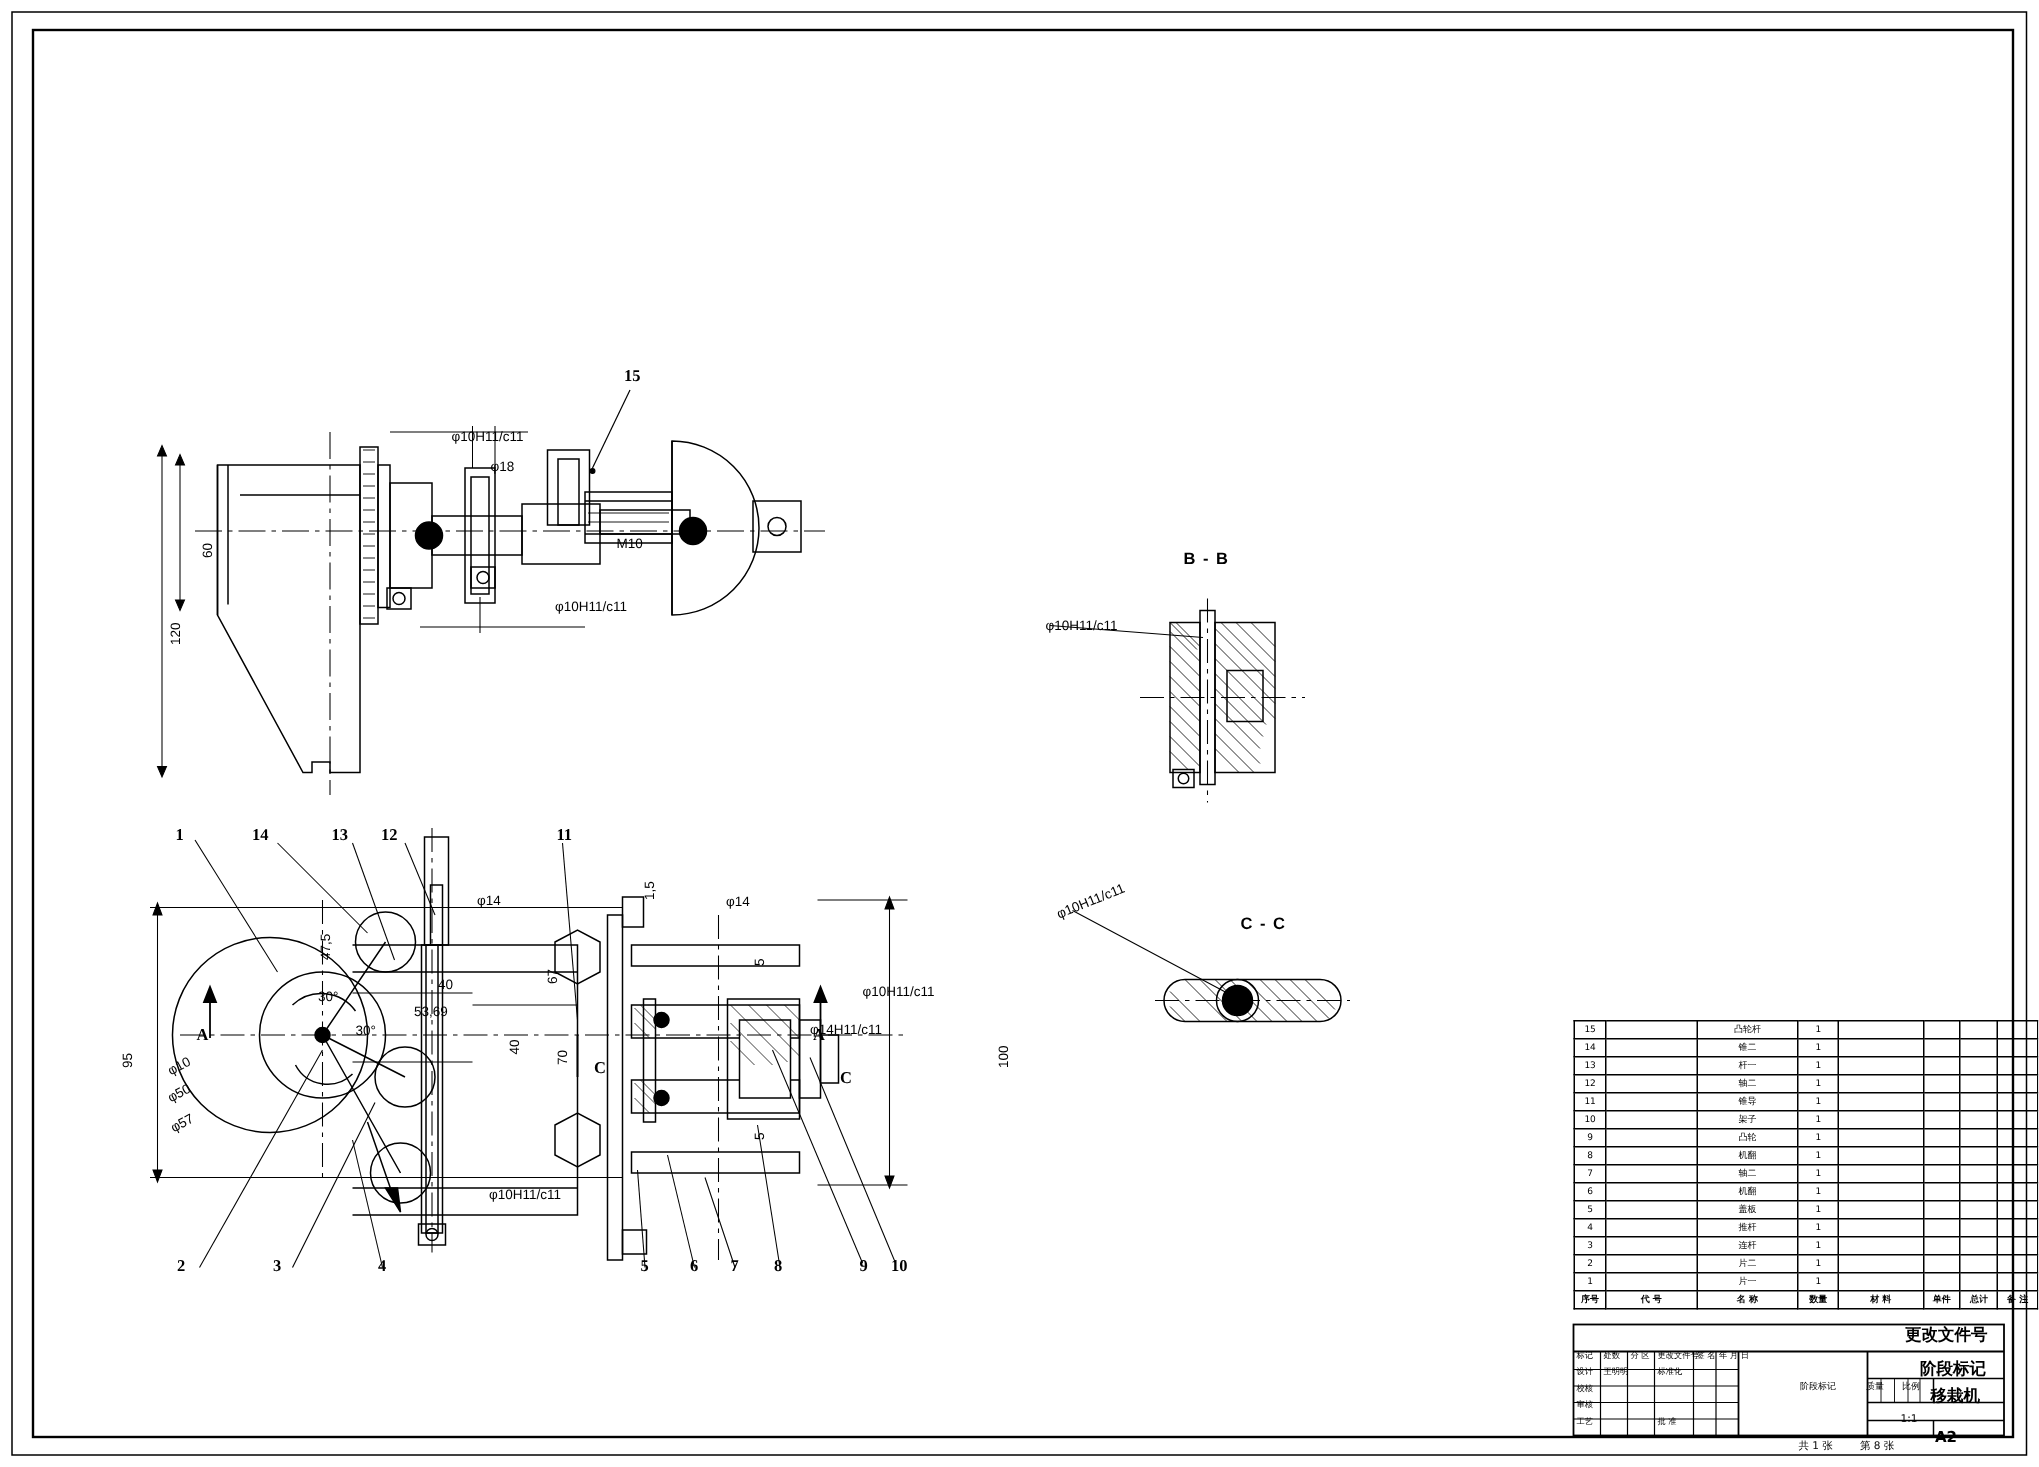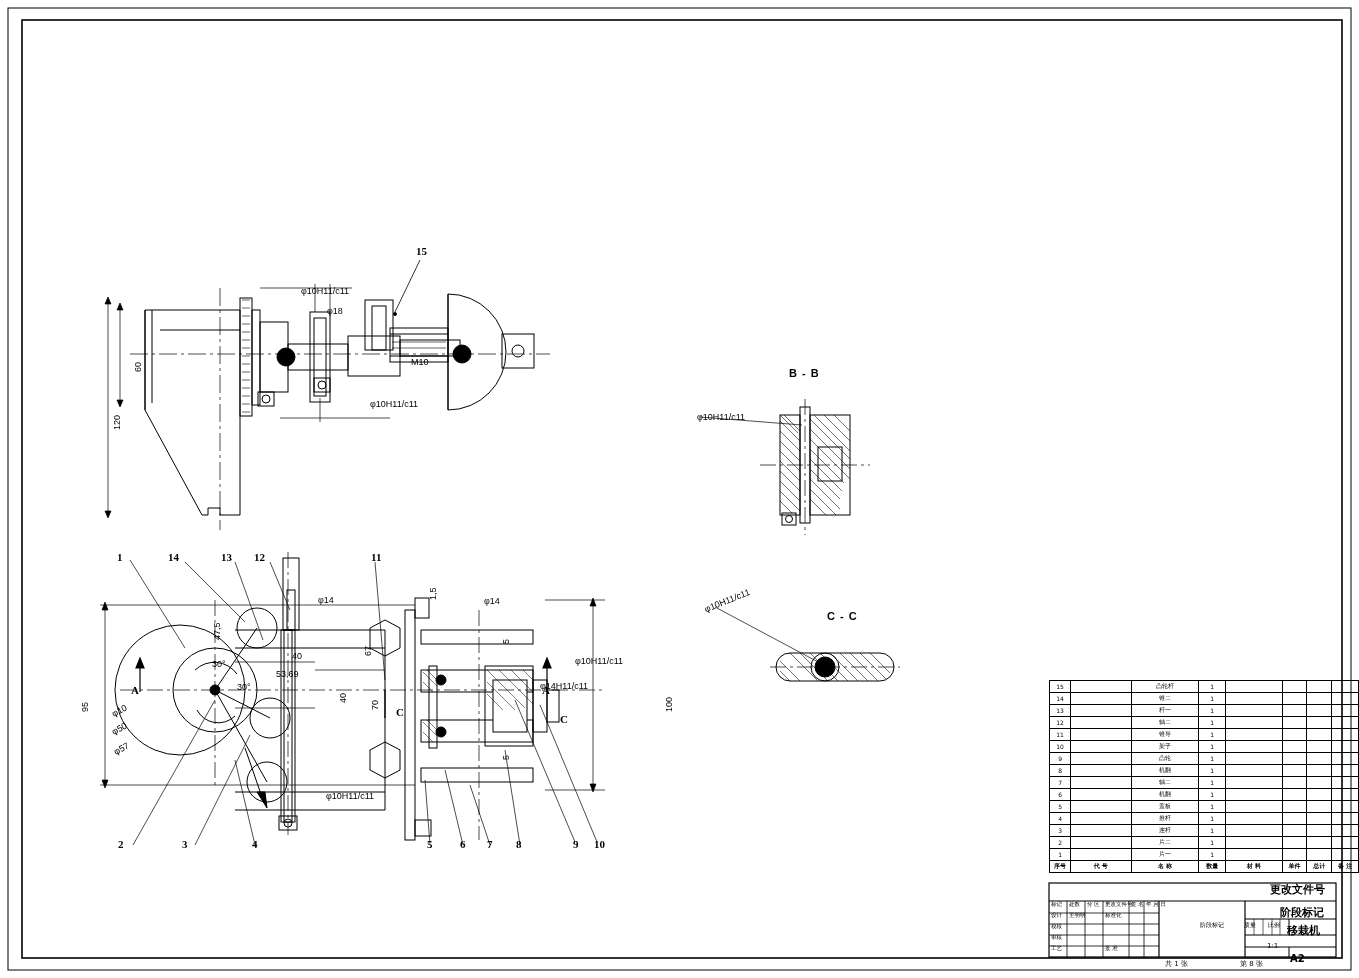--- a/index.html
+++ b/index.html
@@ -510,21 +510,21 @@
   </div>
 
   <div class="txt cn bold" style="left:1270px; top:884px; font-size:11px;">更改文件号</div>
   <div class="txt cn bold" style="left:1280px; top:907px; font-size:11px;">阶段标记</div>
   <div class="txt cn bold" style="left:1287px; top:925px; font-size:11px;">移栽机</div>
   <div class="txt cn" style="left:1200px; top:922px; font-size:6px;">阶段标记</div>
   <div class="txt cn" style="left:1244px; top:922px; font-size:6px;">质量</div>
   <div class="txt cn" style="left:1268px; top:922px; font-size:6px;">比例</div>
   <div class="txt cn" style="left:1267px; top:943px; font-size:7px;text-align:right;">1:1</div>
   <div class="txt cn bold" style="left:1290px; top:954px; font-size:10px;">A2</div>
-  <div class="txt cn" style="left:1165px; top:961px; font-size:7px;">共 1 张</div>
+  <div class="txt cn" style="left:1199px; top:961px; font-size:7px;">共 1 张</div>
   <div class="txt cn" style="left:1240px; top:961px; font-size:7px;">第 8 张</div>
 
   <div id="tb-left">
       <div class="txt cn" style="left: 1051px; top: 902px; font-size: 5.5px;">标记</div>
       <div class="txt cn" style="left: 1069px; top: 902px; font-size: 5.5px;">处数</div>
       <div class="txt cn" style="left: 1087px; top: 902px; font-size: 5.5px;">分 区</div>
       <div class="txt cn" style="left: 1105px; top: 902px; font-size: 5.5px;">更改文件号</div>
       <div class="txt cn" style="left: 1131px; top: 902px; font-size: 5.5px;">签 名</div>
       <div class="txt cn" style="left: 1146px; top: 902px; font-size: 5.5px;">年 月 日</div>
       <div class="txt cn" style="left: 1051px; top: 913px; font-size: 5.5px;">设计</div>

